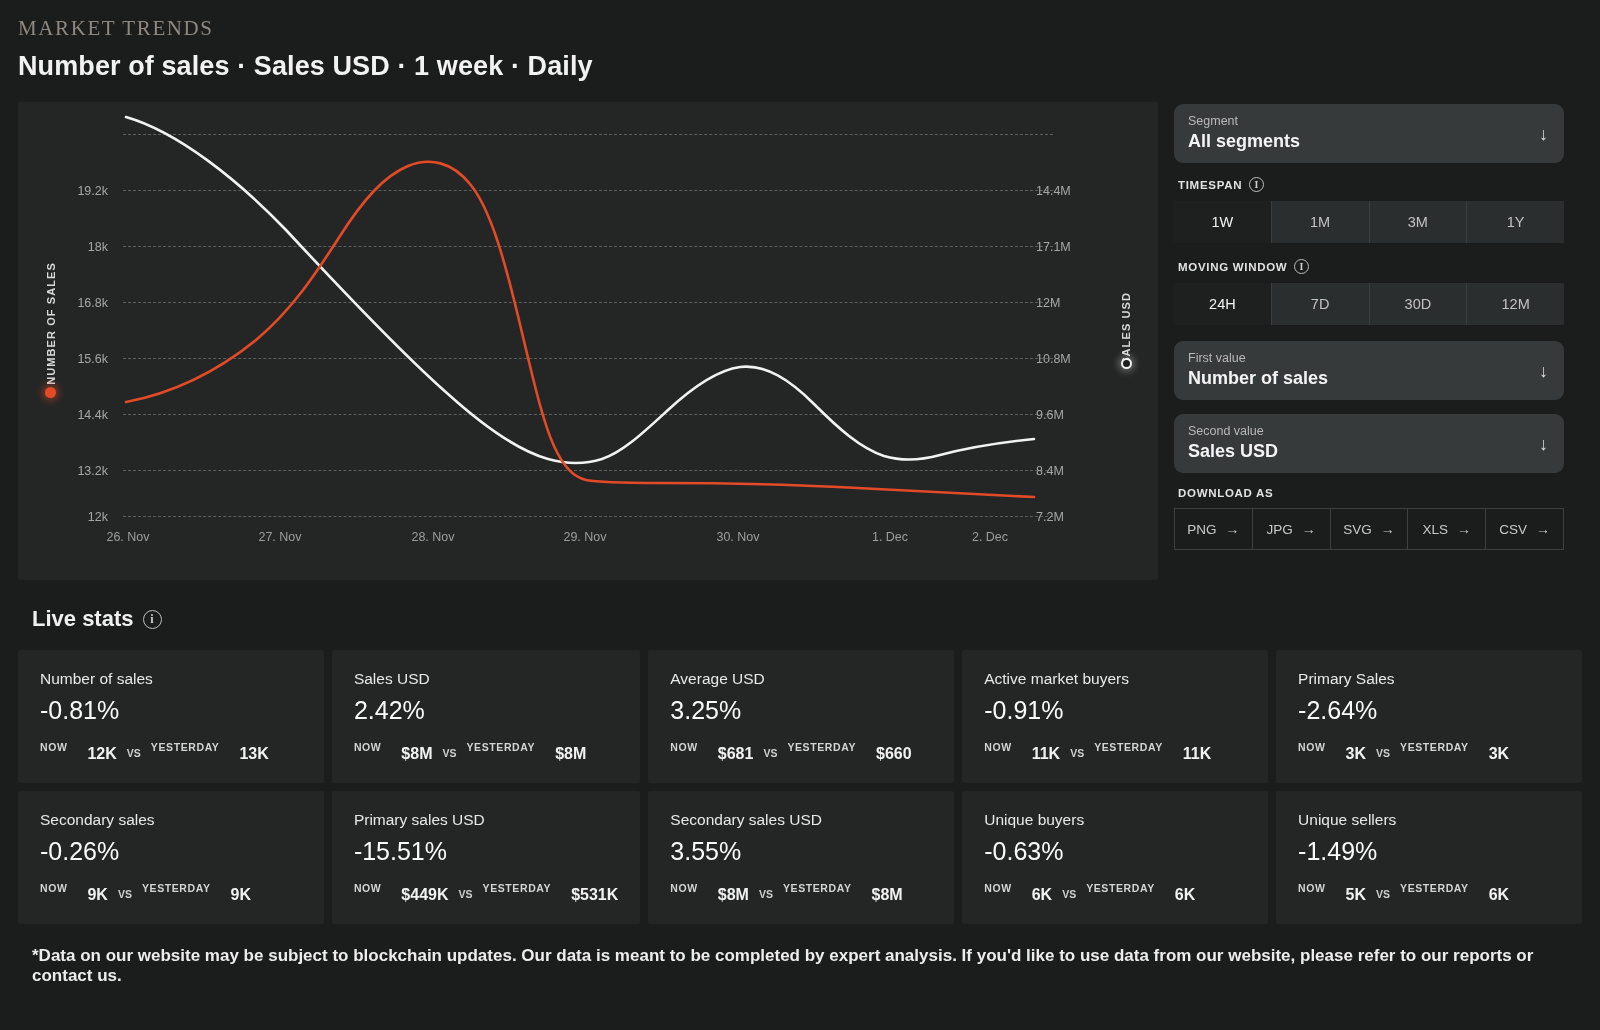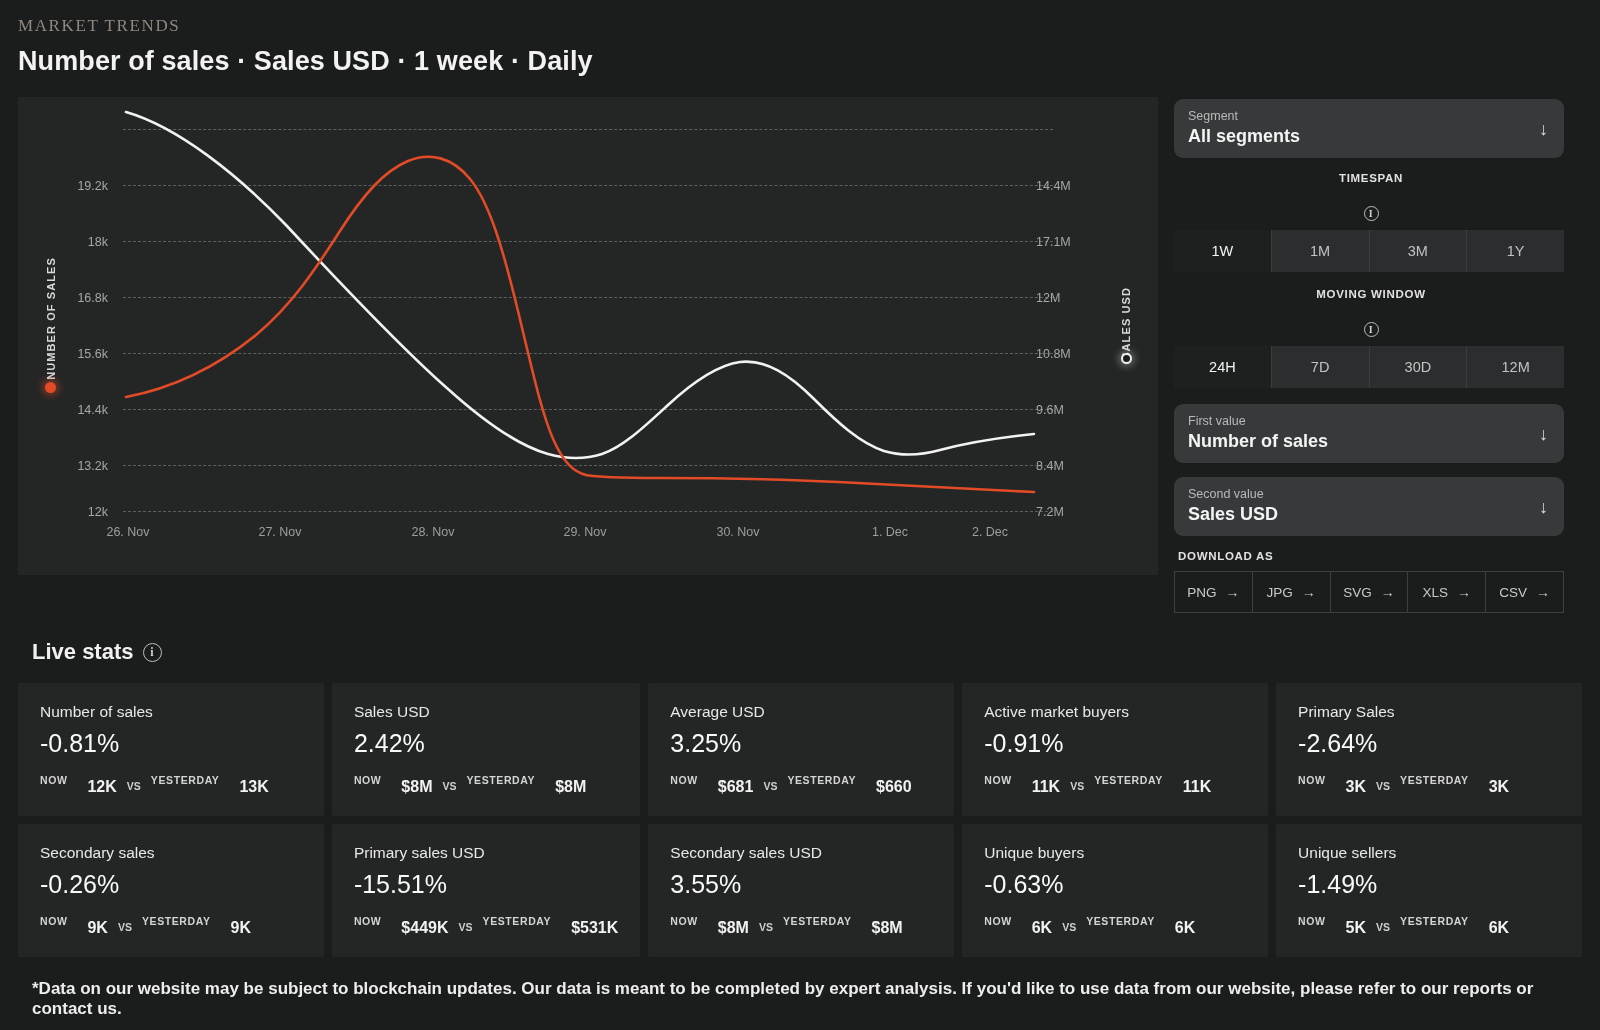--- a/index.html
+++ b/index.html
@@ -8,21 +8,21 @@
     background: #1b1c1c;
     font-family: "Liberation Sans", sans-serif;
     color: #e9e9e9;
     overflow: hidden;
   }
   .page { position: relative; width: 1600px; height: 1030px; padding: 0 18px; }
 
   
   .eyebrow {
     font-family: "Liberation Serif", serif;
-    font-size: 17px;
+    font-size: 21px;
     letter-spacing: 1.6px;
     color: #8f8881;
     padding-top: 16px;
     text-transform: uppercase;
   }
   .page-title {
     font-size: 27px;
     font-weight: 600;
     color: #f2f2f2;
     margin-top: 10px;
@@ -117,25 +117,24 @@
   }
   .select-label { font-size: 12.5px; color: #b9b9b9; margin-bottom: 3px; }
   .select-value { font-size: 18px; font-weight: 600; color: #f4f4f4; }
   .caret {
     position: absolute; right: 16px; top: 50%;
     transform: translateY(-50%);
     font-size: 18px; color: #dcdcdc; line-height: 1;
   }
 
   .group-label {
-    display: flex; align-items: center; gap: 22px;
+    display: flex; align-items: center; gap: 7px;
     font-size: 11.5px; font-weight: 700; letter-spacing: .7px;
     color: #e2e2e2; text-transform: uppercase;
     margin: 6px 0 9px 4px;
-    flex-direction: column;
   }
   .info-icon {
     width: 15px; height: 15px; border-radius: 50%;
     border: 1.3px solid #bdbdbd; color: #cfcfcf;
     font-size: 10px; font-family: "Liberation Serif", serif;
     display: inline-flex; align-items: center; justify-content: center;
     font-weight: 700; cursor: pointer; flex: none;
   }
 
   .seg-row { display: flex; margin-bottom: 16px; }

